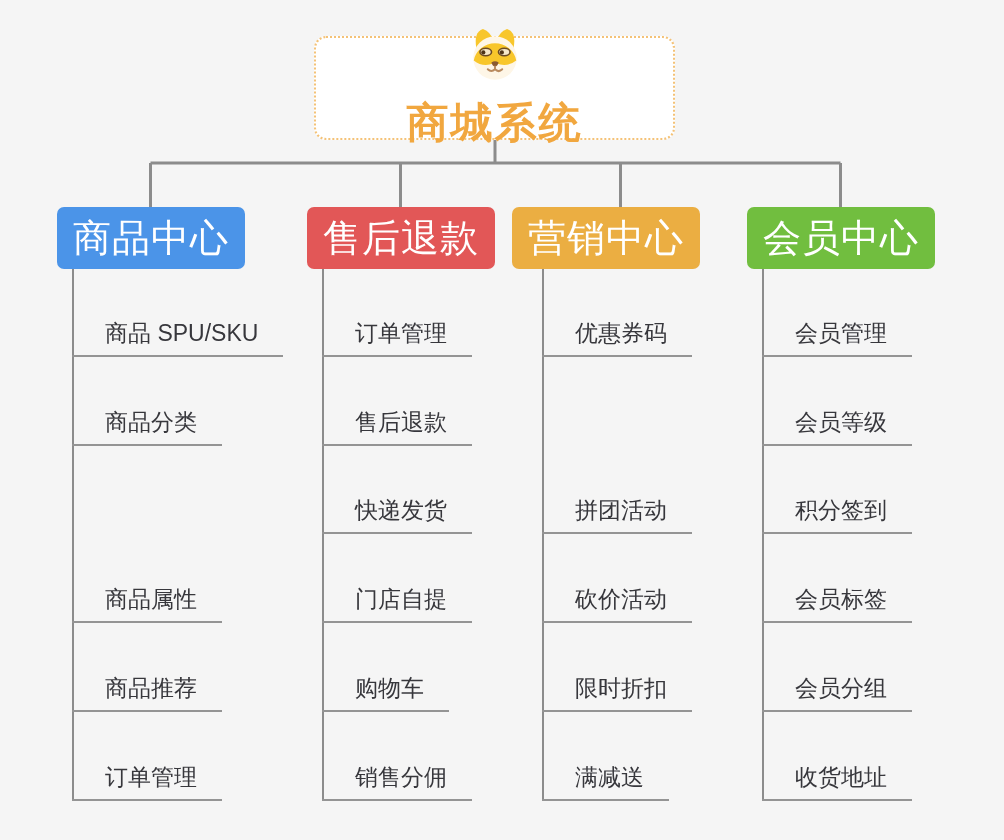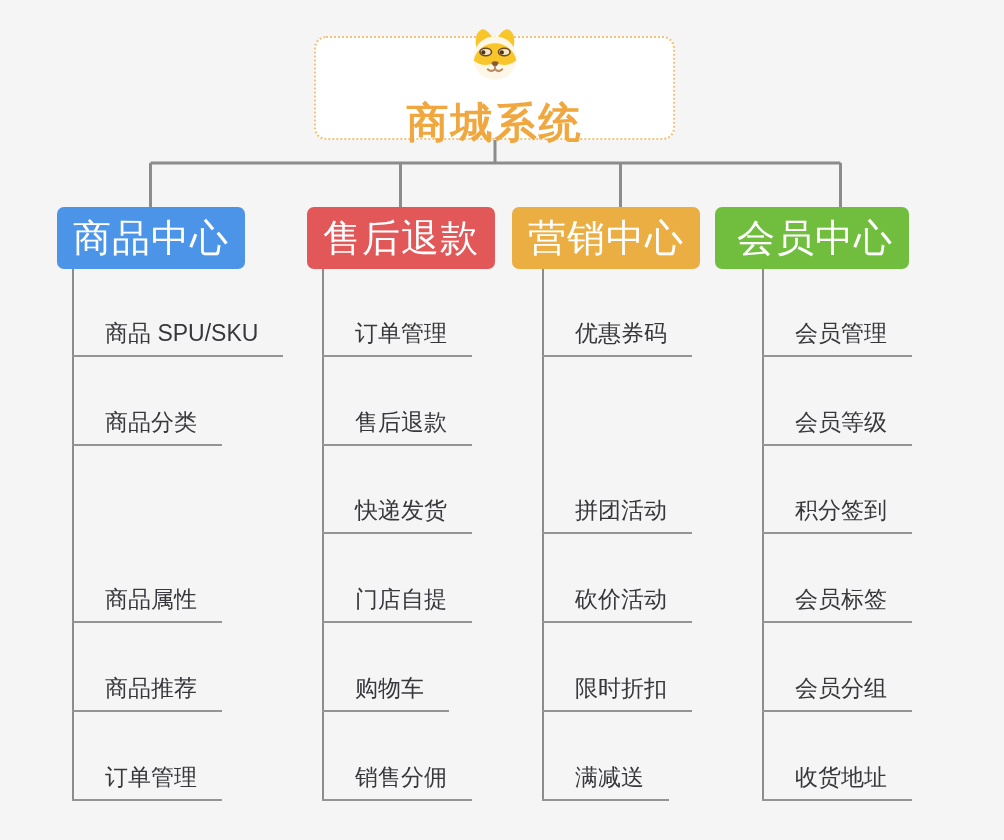--- a/index.html
+++ b/index.html
@@ -54,21 +54,21 @@
     letter-spacing: 1px;
     display: flex;
     align-items: center;
     justify-content: center;
     white-space: nowrap;
     cursor: pointer;
   }
   .b0 { left: 57px;  background: #4B94E8; }
   .b1 { left: 307px; background: #E25757; }
   .b2 { left: 512px; background: #EBAE42; }
-  .b3 { left: 715px; background: #71BE3F; padding-left: 6px; }
+  .b3 { left: 747px; background: #71BE3F; }
 
   .leaf {
     position: absolute;
     font-size: 23px;
     line-height: 30px;
     color: #37373C;
     padding: 0 25px 7px 33px;
     border-bottom: 2px solid #949494;
     white-space: nowrap;
     cursor: pointer;

